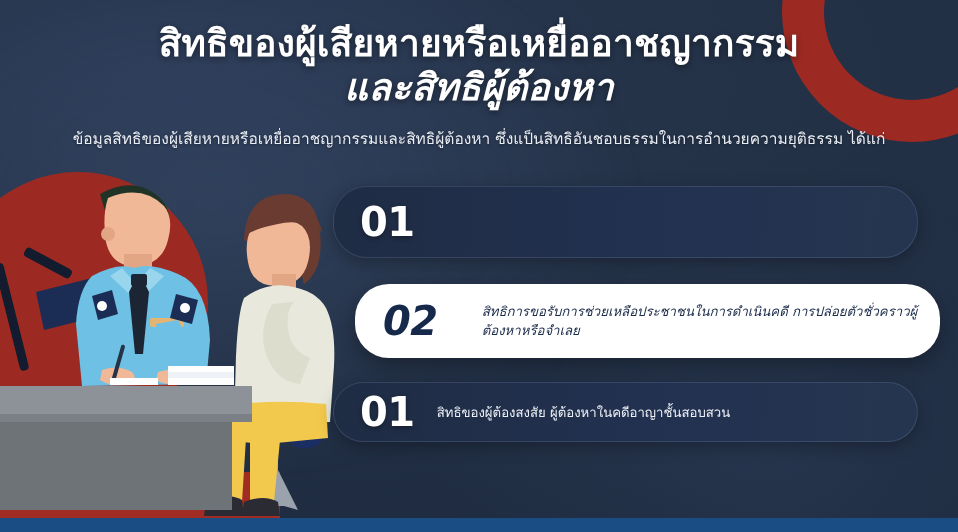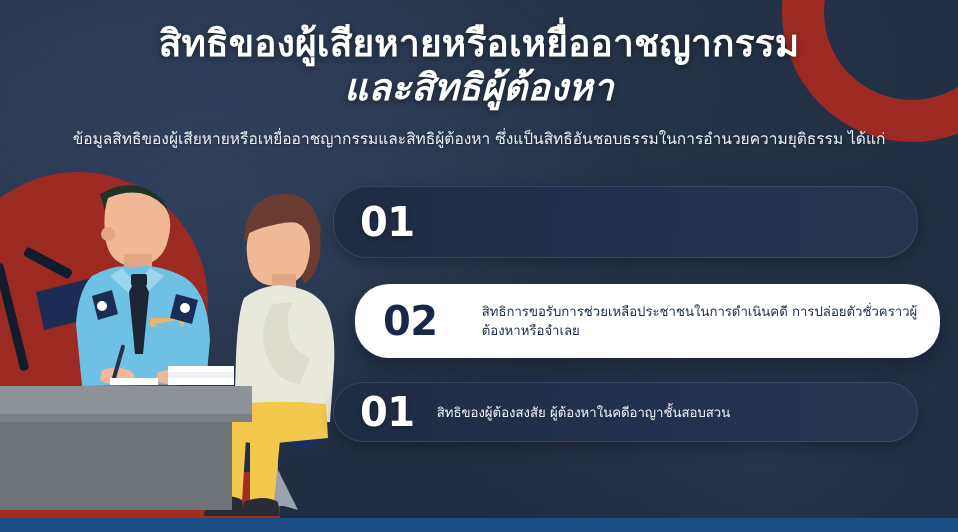--- a/index.html
+++ b/index.html
@@ -139,21 +139,21 @@
 
   .card.light {
     background: #ffffff;
     border-radius: 34px;
     box-shadow: 0 8px 22px rgba(0,0,0,.32);
   }
   .card.light .num { color: #16294b; }
   .card.light .txt { color: #1b2b4a; margin-left: 20px; }
 
   #card-1 { left: 333px; top: 0px;   width: 585px; height: 72px; padding: 0 22px 0 26px; }
-  #card-2 { left: 355px; top: 98px;  width: 585px; height: 74px; padding: 0 22px 0 28px; }
+  #card-2 { left: 355px; top: 98px;  width: 585px; height: 74px; padding: 0 22px 0 28px; font-style: italic; }
   #card-3 { left: 333px; top: 196px; width: 585px; height: 60px; padding: 0 22px 0 26px; }
 
   #card-1 .num, #card-3 .num { margin-right: 22px; }
   #card-2 .num { margin-right: 24px; }
 
   
   .bottom-bar {
     position: absolute;
     left: 0;
     bottom: 0;

